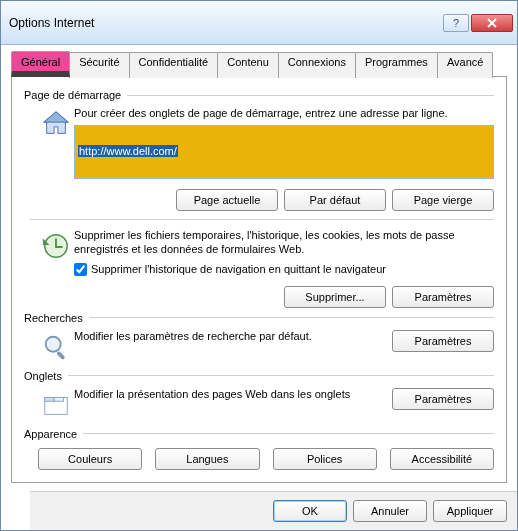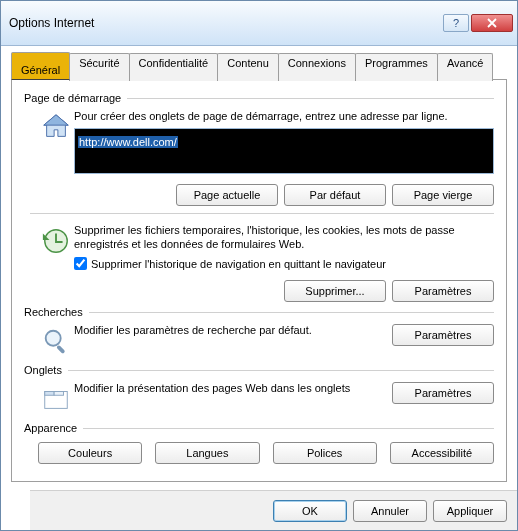--- a/index.html
+++ b/index.html
@@ -70,24 +70,24 @@
     border-bottom: none;
     padding: 3px 9px 3px 9px;
     background: #f2f2f2;
     margin-right: -1px;
     border-radius: 2px 2px 0 0;
     font-size: 11px;
     position: relative;
     top: 1px;
   }
   .tab.active {
-    background: #eab308;
+    background: #ec4899;
     top: 0;
-    padding-top: 11px;
-    border-bottom: 1px solid #404040;
+    padding-top: 4px;
+    border-bottom: 6px solid #404040;
     z-index: 3;
   }
   .tabpanel {
     border: 1px solid #9e9e9e;
     flex: 1;
     padding: 10px 12px 12px 12px;
     background: #fff;
     margin-top: -1px;
     position: relative;
     z-index: 1;
@@ -130,24 +130,24 @@
     margin-top: 6px;
     gap: 4px;
   }
   .url-sel {
     background: #1f5fa9;
     color: #fff;
     padding: 0 1px;
   }
   .url-box {
     width: 100%;
-    height: 46px;
+    height: 54px;
     border: 1px solid #9bb8d6;
-    background: #000000;
-    padding: 6px 3px;
+    background: #eab308;
+    padding: 18px 3px;
     overflow-y: scroll;
     font-size: 11px;
     line-height: 1.3;
     white-space: pre;
   }
   .btn-row {
     display: flex;
     justify-content: flex-end;
     gap: 6px;
     padding: 4px 0 2px 0;

